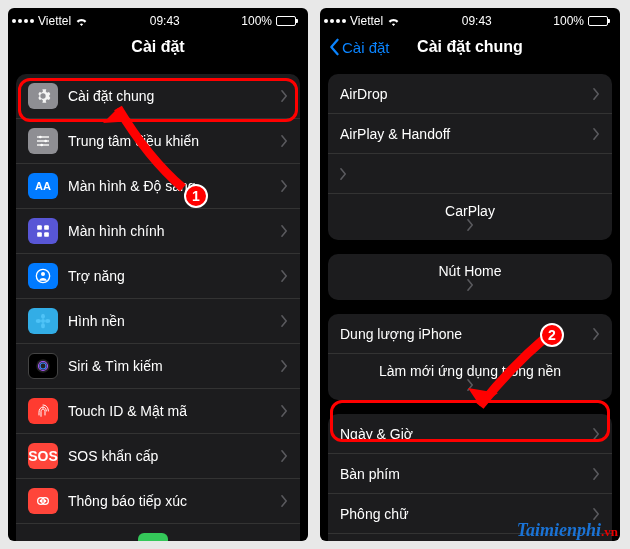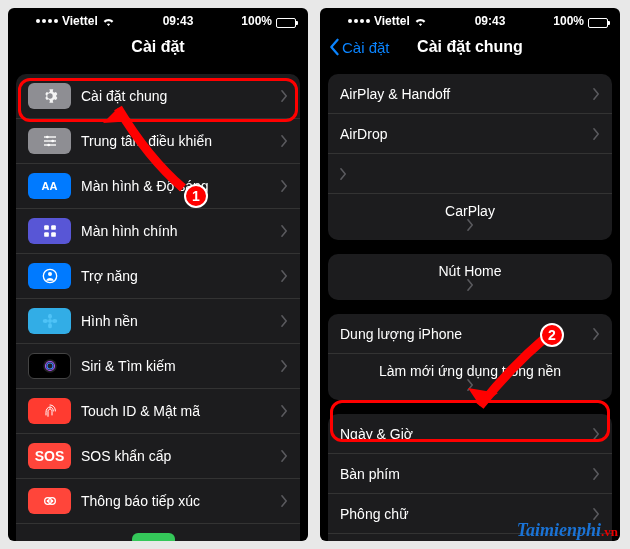--- a/index.html
+++ b/index.html
@@ -21,26 +21,26 @@
       overflow: hidden;
       display: flex;
       flex-direction: column;
       color: #fff;
       position: relative;
     }
     .status-bar {
       display: flex;
       justify-content: space-between;
       align-items: center;
-      padding: 6px 12px 2px 28px;
+      padding: 6px 12px 2px 4px;
       font-size: 12px;
-      font-weight: 700;
+      font-weight: 400;
     }
     .status-left { display: flex; align-items: center; gap: 4px; }
-    .status-right { display: flex; align-items: flex-end; gap: 4px; }
+    .status-right { display: flex; align-items: center; gap: 4px; }
     .signal-dots { display: flex; gap: 2px; }
     .dot { width: 4px; height: 4px; border-radius: 50%; background: #fff; }
     .battery { width: 20px; height: 10px; border: 1px solid #fff; border-radius: 2px; position: relative; }
     .battery::after { content: ""; position: absolute; right: -3px; top: 2px; width: 2px; height: 4px; background: #fff; border-radius: 0 1px 1px 0; }
     .battery-fill { background: #fff; height: 100%; width: 100%; border-radius: 1px; }
     .nav-bar {
       display: flex;
       align-items: center;
       justify-content: center;
       padding: 8px 10px 10px 10px;
@@ -71,21 +71,21 @@
       align-items: center;
       padding: 9px 12px;
       font-size: 14px;
       position: relative;
       border-bottom: 0.5px solid #333;
       min-height: 40px;
     }
     .row:first-child { border-top-left-radius: 10px; border-top-right-radius: 10px; }
     .row:last-child { border-bottom-left-radius: 10px; border-bottom-right-radius: 10px; border-bottom: none; flex-direction: column; }
     .row-icon {
-      width: 43px; height: 26px;
+      width: 30px; height: 26px;
       border-radius: 6px;
       margin-right: 10px;
       display: flex; align-items: center; justify-content: center;
       font-size: 12px;
       color: #fff;
       flex-shrink: 0;
     }
     .row-label { flex: 1; color: #fff; }
     .chevron { color: #5a5a5e; flex-shrink: 0; }
     .chevron svg { width: 7px; height: 12px; display: block; }
@@ -349,29 +349,29 @@
       <svg viewBox="0 0 12 20">
           <path d="M10 2 L3 10 L10 18" stroke="#0a84ff" stroke-width="2.5" fill="none" stroke-linecap="round" stroke-linejoin="round"></path>
         </svg>
       <span>Cài đặt</span>
     </div>
     <span class="nav-title">Cài đặt chung</span>
   </div>
   <div class="content" id="right-content">
       <div class="section">
         <div class="row">
+          <span class="row-label">AirDrop</span>
+          <span class="chevron">
+            <svg viewBox="0 0 8 14">
+              <path d="M1 1 L6 7 L1 13" stroke="#5a5a5e" stroke-width="1.8" fill="none" stroke-linecap="round" stroke-linejoin="round"></path>
+            </svg>
+          </span>
+        </div>
+        <div class="row">
           <span class="row-label">AirPlay &amp; Handoff</span>
-          <span class="chevron">
-            <svg viewBox="0 0 8 14">
-              <path d="M1 1 L6 7 L1 13" stroke="#5a5a5e" stroke-width="1.8" fill="none" stroke-linecap="round" stroke-linejoin="round"></path>
-            </svg>
-          </span>
-        </div>
-        <div class="row">
-          <span class="row-label">AirDrop</span>
           <span class="chevron">
             <svg viewBox="0 0 8 14">
               <path d="M1 1 L6 7 L1 13" stroke="#5a5a5e" stroke-width="1.8" fill="none" stroke-linecap="round" stroke-linejoin="round"></path>
             </svg>
           </span>
         </div>
         <div class="row">
           <span class="chevron">
             <svg viewBox="0 0 8 14">
               <path d="M1 1 L6 7 L1 13" stroke="#5a5a5e" stroke-width="1.8" fill="none" stroke-linecap="round" stroke-linejoin="round"></path>

